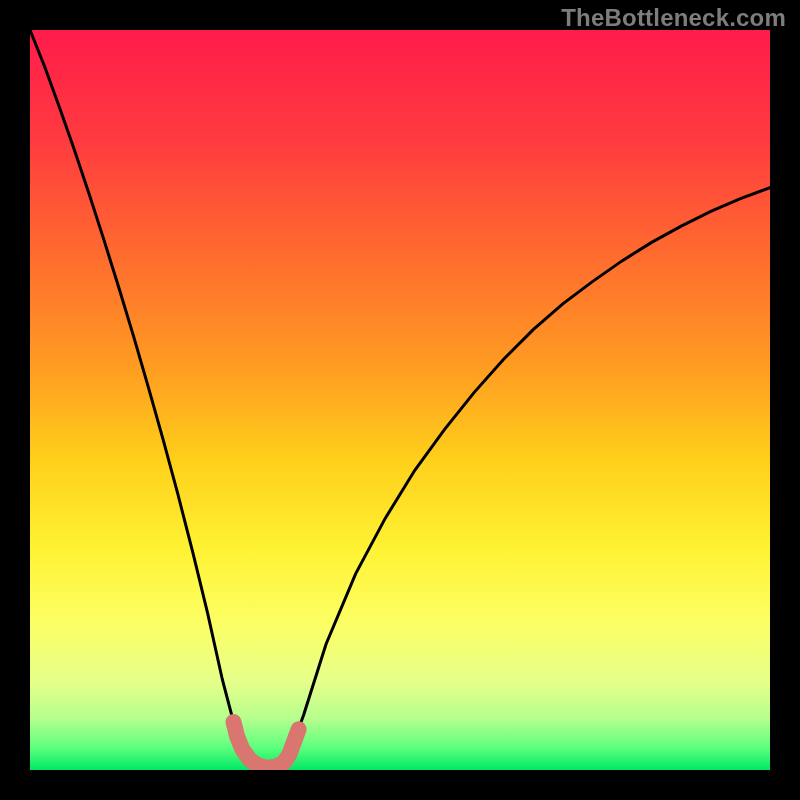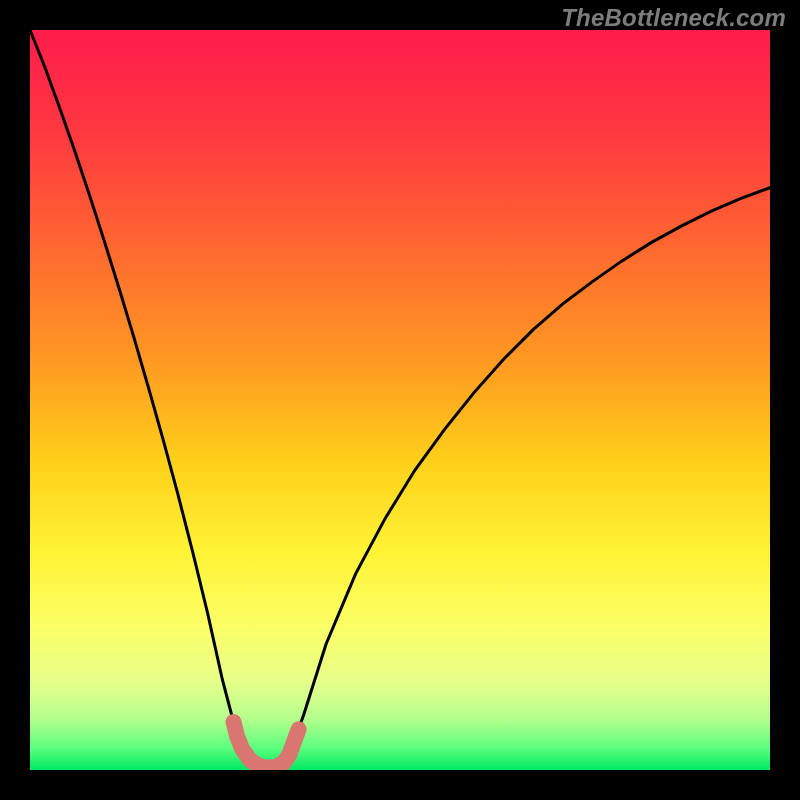--- a/index.html
+++ b/index.html
@@ -10,21 +10,20 @@
     background: #000;
     overflow: hidden;
   }
   .frame {
     position: absolute;
     left: 0;
     top: 0;
     width: 800px;
     height: 688px;
     background: #000;
-    font-style: italic;
   }
   .plot-area {
     position: absolute;
     left: 30px;
     top: 30px;
     width: 740px;
     height: 740px;
     overflow: hidden;
   }
   .watermark {

